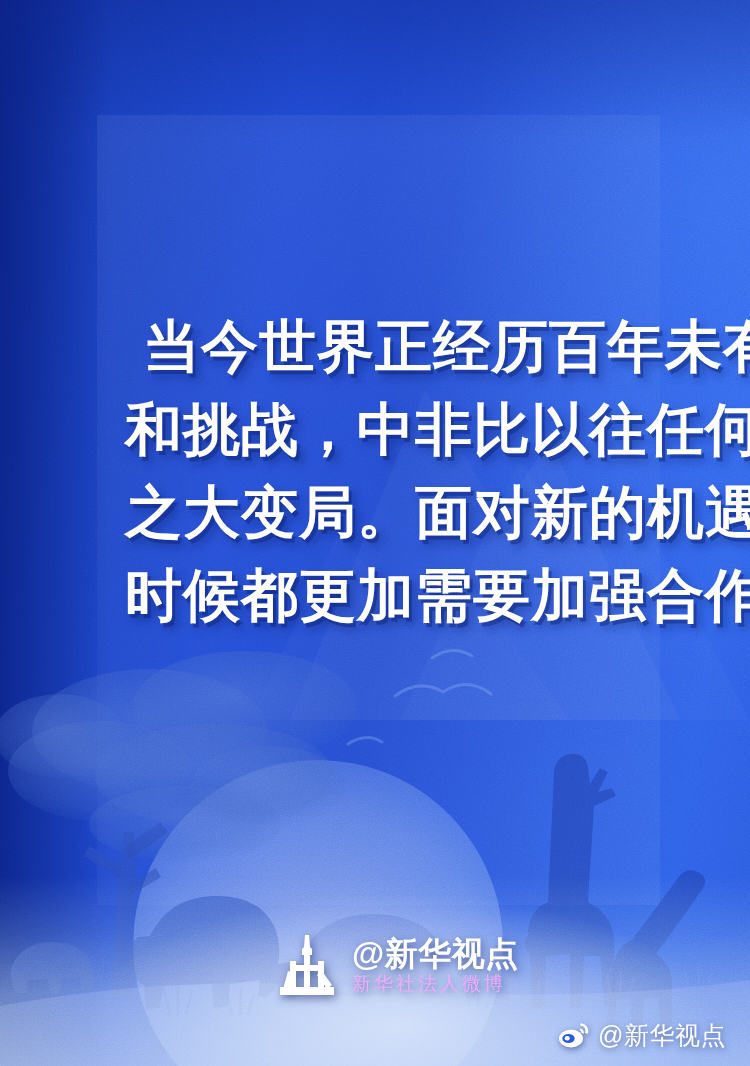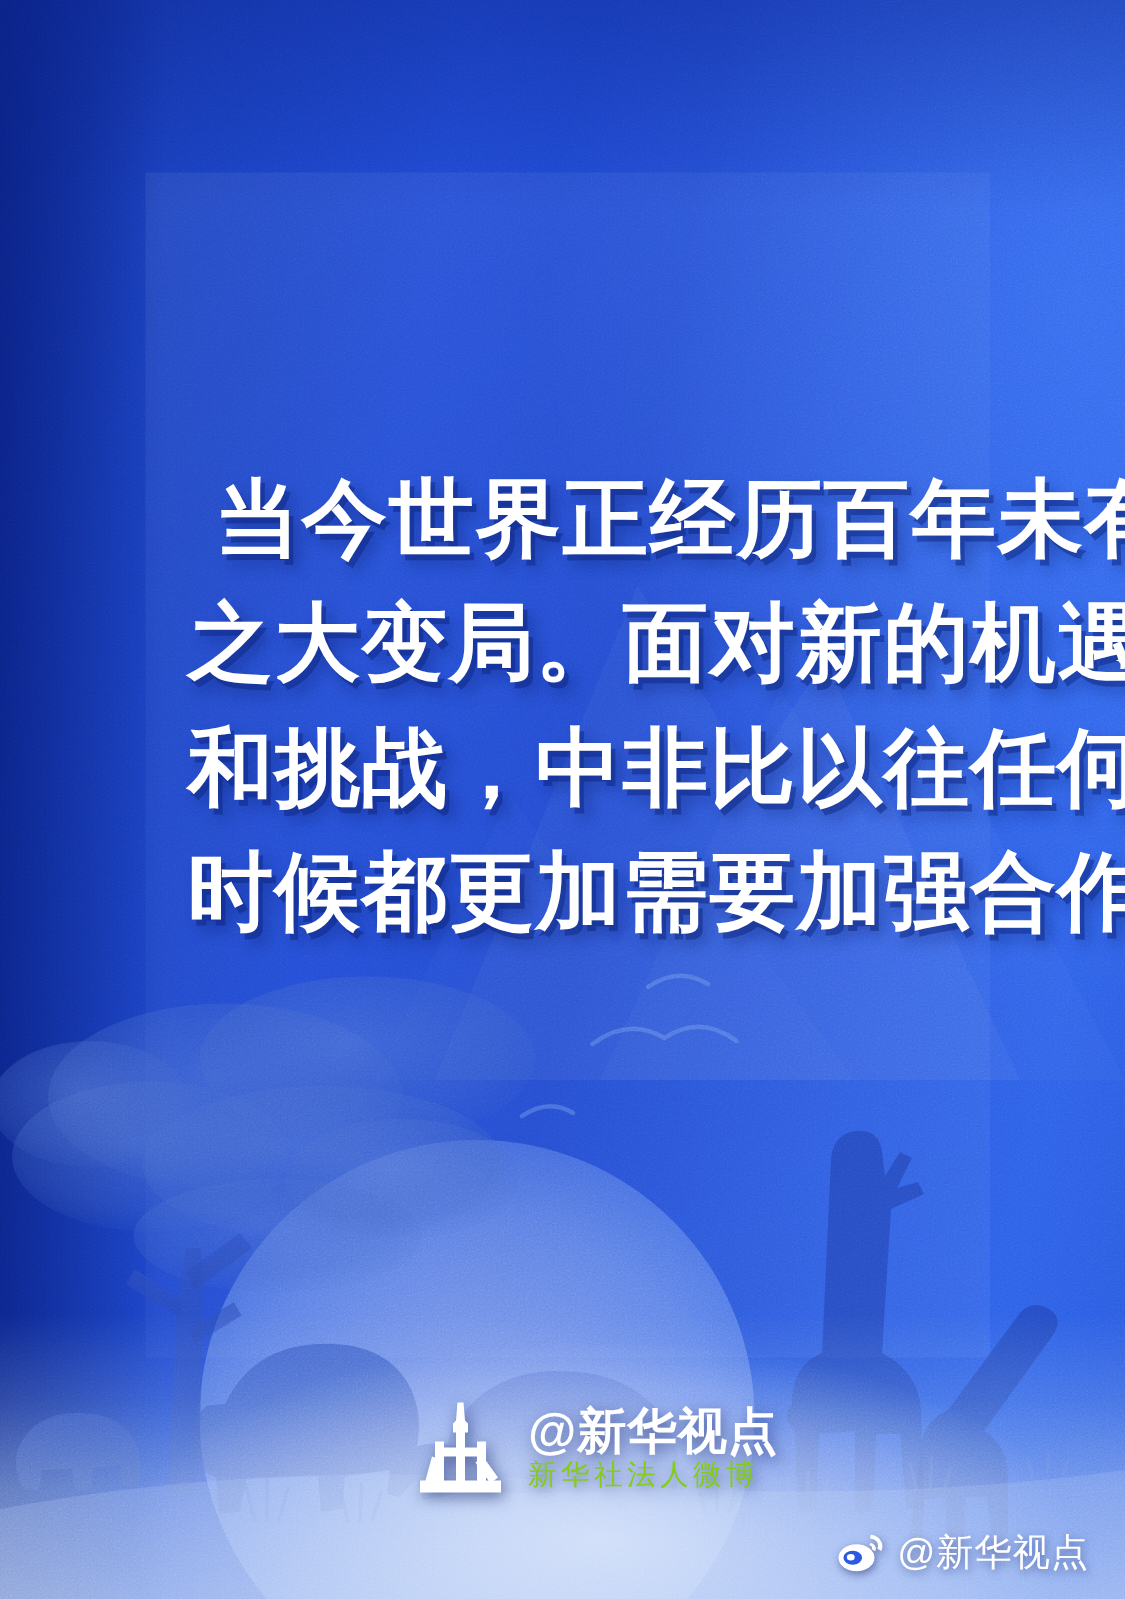--- a/index.html
+++ b/index.html
@@ -111,21 +111,21 @@
   .wm-mark{width:68px;height:68px;flex:0 0 auto;}
   .wm-mark svg{width:100%;height:100%;display:block;}
   .wm-texts{display:flex;flex-direction:column;justify-content:center;gap:3px;}
   .wm-title{
     color:#fff;font-size:33px;line-height:34px;font-weight:700;
     letter-spacing:.5px;
     font-family:"Liberation Sans","DejaVu Sans",sans-serif;
     white-space:nowrap;
   }
   .wm-sub{
-    color:#84cc16;font-size:19px;line-height:20px;letter-spacing:3px;
+    color:#f0abfc;font-size:19px;line-height:20px;letter-spacing:3px;
     font-family:"Liberation Sans","DejaVu Sans",sans-serif;
     white-space:nowrap;
   }
 
   
   .wm-corner{
     position:absolute;right:24px;bottom:18px;
     display:flex;align-items:center;gap:9px;
     filter:drop-shadow(1px 2px 3px rgba(10,28,95,.5));
   }
@@ -247,22 +247,22 @@
       <filter id="noiseF">
         <feTurbulence type="fractalNoise" baseFrequency="0.85" numOctaves="3" stitchTiles="stitch"></feTurbulence>
         <feColorMatrix type="saturate" values="0"></feColorMatrix>
       </filter>
       <rect width="100%" height="100%" filter="url(#noiseF)"></rect>
     </svg>
   </div>
 
   <div class="quote">
     <div class="quote-line indent">当今世界正经历百年未有</div>
+    <div class="quote-line">和挑战，中非比以往任何</div>
     <div class="quote-line">之大变局。面对新的机遇</div>
-    <div class="quote-line">和挑战，中非比以往任何</div>
     <div class="quote-line">时候都更加需要加强合作。</div>
   </div>
 
   <div class="wm-center">
     <div class="wm-mark">
       <svg viewBox="0 0 68 68">
         <g fill="#ffffff">
 
           <path d="M31 4 L35 4 L36 16 L38 18 L38 24 L36 24 L36 62 L30 62 L30 24 L28 24 L28 18 L30 16 Z"></path>
 

